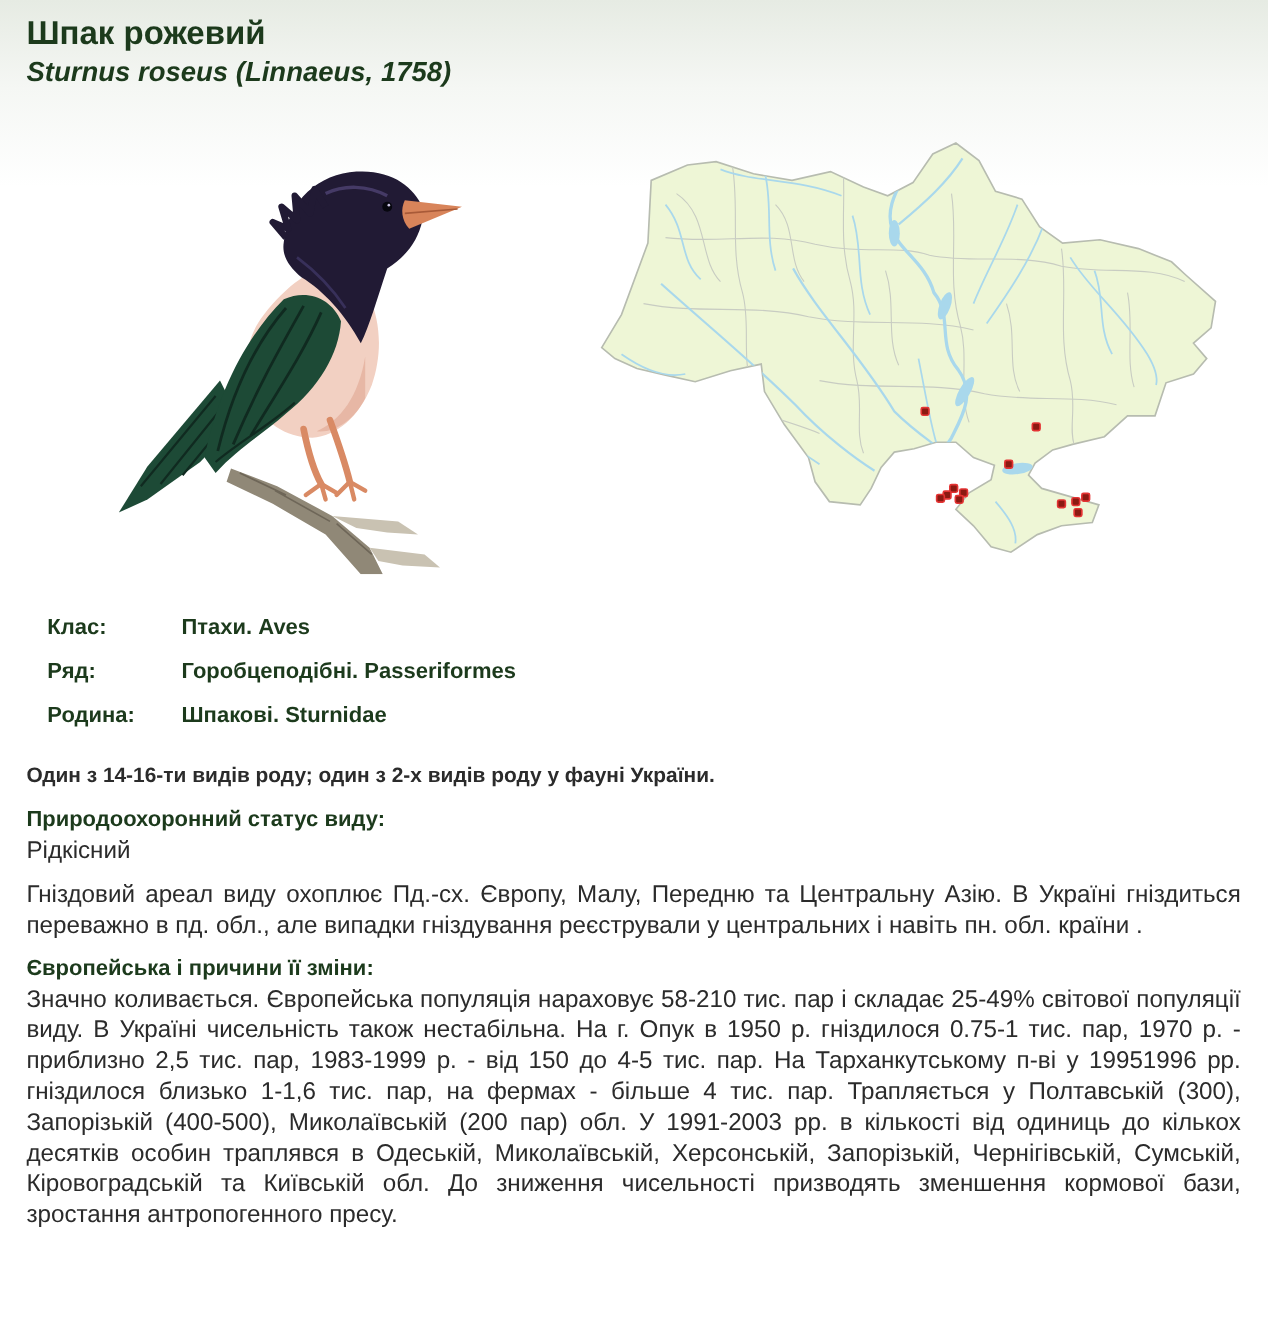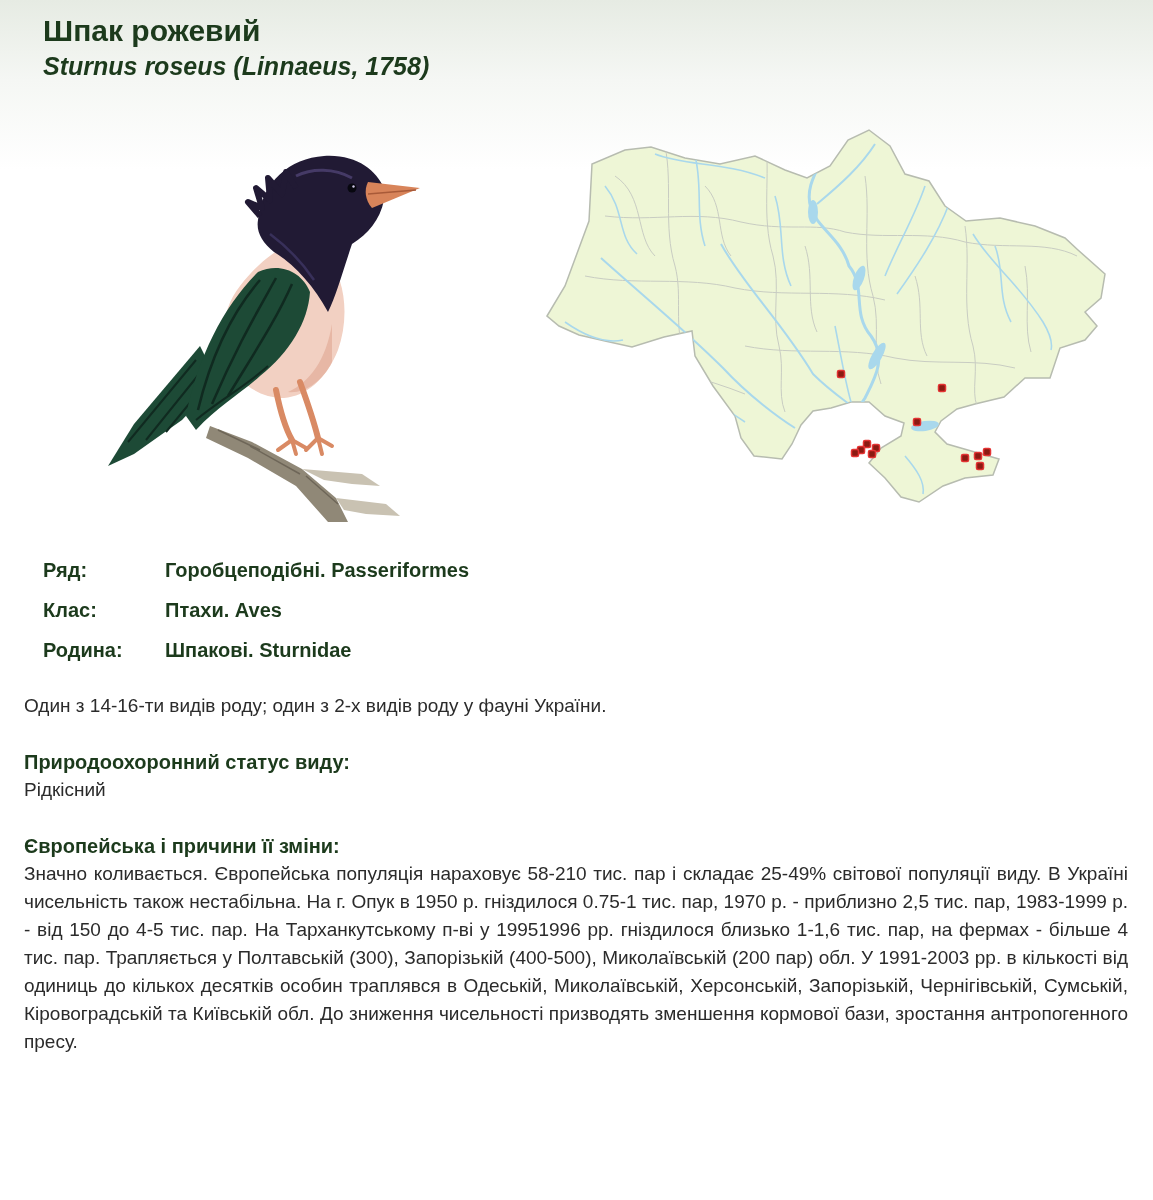--- a/index.html
+++ b/index.html
@@ -10,36 +10,36 @@
     --bird-wing:#1d4a36; --bird-wing-dark:#102a20; --bird-beak:#d8845a;
     --bird-leg:#d98a64; --branch:#908877; --branch-light:#c9c2b2;
   }
   *{box-sizing:border-box;}
   html,body{margin:0;padding:0;background:#fff;}
   .page{
     width:1153px;height:1200px;overflow:hidden;
     background:linear-gradient(180deg,var(--grad-top) 0%, #f5f7f4 80px, #ffffff 170px);
     font-family:"Liberation Sans",sans-serif;color:var(--text);
   }
-  .hdr{padding:14px 0 0 43px;}
+  .hdr{padding:14px 0 0 24px;}
   .hdr h1{margin:0;font-size:30px;line-height:34px;font-weight:bold;color:var(--heading);letter-spacing:0;}
   .hdr h2{margin:4px 0 0 0;font-size:25px;line-height:28px;font-weight:bold;font-style:italic;color:var(--heading);}
   .figures{position:relative;height:400px;margin-top:44px;}
   .bird-svg{position:absolute;left:100px;top:0;}
   .map-svg{position:absolute;left:545px;top:2px;}
   .dot{fill:var(--dot-fill);stroke:var(--dot-ring);stroke-width:1.5;}
   .taxonomy{margin:26px 0 0 43px;}
   .tax-row{display:flex;align-items:center;height:40px;}
   .tax-label{width:122px;font-size:20px;font-weight:bold;color:var(--heading);}
   .tax-value{font-size:20px;font-weight:bold;color:var(--heading);}
   .content{margin:22px 25px 0 24px;}
-  .intro{font-size:19px;line-height:28px;margin:0;color:var(--text);}
-  .section{margin-top:29px;}
+  .intro{font-size:19px;line-height:28px;margin:0;color:var(--text);font-weight:bold;}
+  .section{margin-top:12px;}
   .section h3{margin:0 0 1px 0;font-size:20px;line-height:26px;font-weight:bold;color:var(--heading);}
-  .section p{margin:0;font-size:19px;line-height:28px;color:var(--text);text-align:justify;}
+  .section p{margin:0;font-size:22px;line-height:28px;color:var(--text);text-align:justify;}
 </style>
 </head>
 <body>
 
 <div class="page">
 
   <div class="hdr">
     <h1>Шпак рожевий</h1>
     <h2>Sturnus roseus (Linnaeus, 1758)</h2>
   </div>
@@ -151,42 +151,43 @@
           <rect x="416.5" y="328.5" width="7" height="7" rx="1.5" class="dot"></rect>
           <rect x="429.5" y="326.5" width="7" height="7" rx="1.5" class="dot"></rect>
           <rect x="438.5" y="322.5" width="7" height="7" rx="1.5" class="dot"></rect>
           <rect x="431.5" y="336.5" width="7" height="7" rx="1.5" class="dot"></rect>
         </g>
     </svg>
   </div>
 
   <div class="taxonomy">
     <div class="tax-row">
+      <span class="tax-label">Клас:</span>
+      <span class="tax-value">Птахи. Aves</span>
+    </div>
+    <div class="tax-row">
       <span class="tax-label">Ряд:</span>
       <span class="tax-value">Горобцеподібні. Passeriformes</span>
-    </div>
-    <div class="tax-row">
-      <span class="tax-label">Клас:</span>
-      <span class="tax-value">Птахи. Aves</span>
     </div>
     <div class="tax-row">
       <span class="tax-label">Родина:</span>
       <span class="tax-value">Шпакові. Sturnidae</span>
     </div>
   </div>
 
   <div class="content">
     <p class="intro">Один з 14-16-ти видів роду; один з 2-х видів роду у фауні України.</p>
 
     <div class="section">
       <h3>Природоохоронний статус виду:</h3>
       <p>Рідкісний</p>
     </div>
 
     <div class="section">
+      <p>Гніздовий ареал виду охоплює Пд.-сх. Європу, Малу, Передню та Центральну Азію. В Україні гніздиться переважно в пд. обл., але випадки гніздування реєстрували у центральних і навіть пн. обл. країни .</p>
     </div>
 
     <div class="section">
       <h3>Європейська і причини її зміни:</h3>
       <p>Значно коливається. Європейська популяція нараховує 58-210 тис. пар і складає 25-49% світової популяції виду. В Україні чисельність також нестабільна. На г. Опук в 1950 р. гніздилося 0.75-1 тис. пар, 1970 р. - приблизно 2,5 тис. пар, 1983-1999 р. - від 150 до 4-5 тис. пар. На Тарханкутському п-ві у 19951996 рр. гніздилося близько 1-1,6 тис. пар, на фермах - більше 4 тис. пар. Трапляється у Полтавській (300), Запорізькій (400-500), Миколаївській (200 пар) обл. У 1991-2003 рр. в кількості від одиниць до кількох десятків особин траплявся в Одеській, Миколаївській, Херсонській, Запорізькій, Чернігівській, Сумській, Кіровоградській та Київській обл. До зниження чисельності призводять зменшення кормової бази, зростання антропогенного пресу.</p>
     </div>
   </div>
 
 </div>
 

